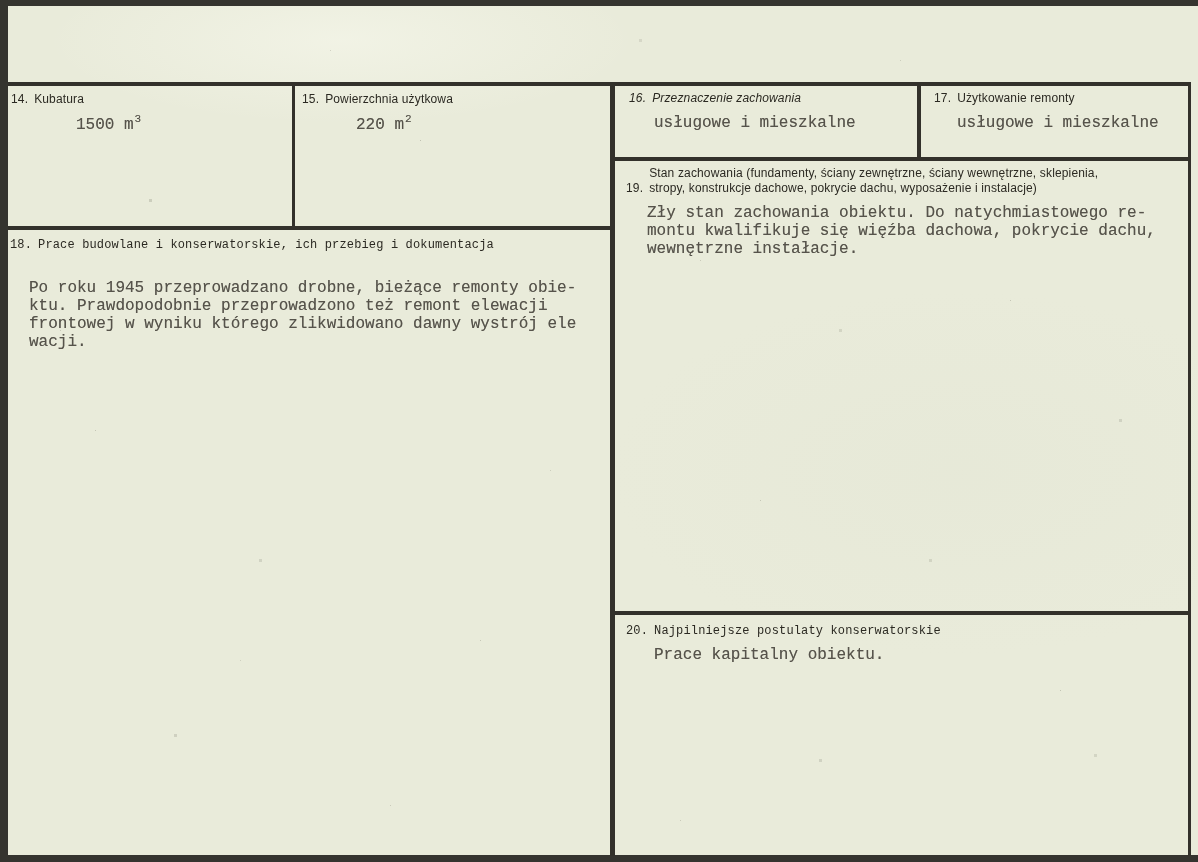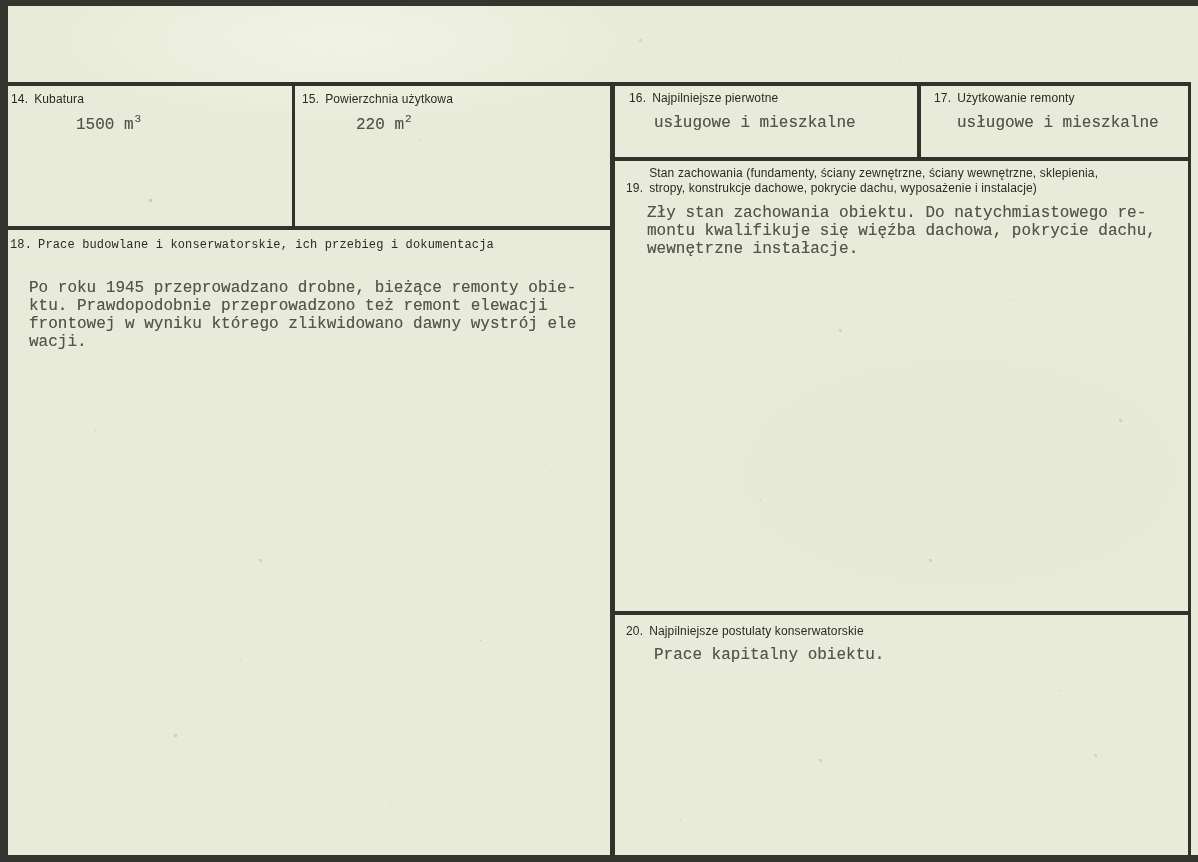--- a/index.html
+++ b/index.html
@@ -128,23 +128,23 @@
     <span class="txt">Kubatura</span>
   </div>
   <div class="abs tw" style="left:76px; top:116px;"><span>1500 m</span><span class="sup">3</span></div>
 
   <div class="abs lbl" style="left:302px; top:92px;">
     <span class="num">15.</span>
     <span class="txt">Powierzchnia użytkowa</span>
   </div>
   <div class="abs tw" style="left:356px; top:116px;"><span>220 m</span><span class="sup">2</span></div>
 
-  <div class="abs lbl" style="left:629px; top:91px;">
+  <div class="abs lbl" style="left:629px; top:91px;font-style:italic;">
     <span class="num">16.</span>
-    <span class="txt">Najpilniejsze pierwotne</span>
+    <span class="txt">Przeznaczenie zachowania</span>
   </div>
   <div class="abs tw" style="left:654px; top:114px;">usługowe i mieszkalne</div>
 
   <div class="abs lbl" style="left:934px; top:91px;">
     <span class="num">17.</span>
     <span class="txt">Użytkowanie remonty</span>
   </div>
   <div class="abs tw" style="left:957px; top:114px;">usługowe i mieszkalne</div>
 
   <div class="abs lbl" style="left:10px; top:238px; width:592px;font-family:Liberation Mono, monospace;">
@@ -158,19 +158,19 @@
 
   <div class="abs lbl" style="left:626px; top:166px; width:558px;align-items:flex-end;">
     <span class="num">19.</span>
     <span class="txt">Stan zachowania (fundamenty, ściany zewnętrzne, ściany wewnętrzne, sklepienia,
 stropy, konstrukcje dachowe, pokrycie dachu, wyposażenie i instalacje)</span>
   </div>
   <div class="abs tw" style="left:647px; top:204px;">Zły stan zachowania obiektu. Do natychmiastowego re-
 montu kwalifikuje się więźba dachowa, pokrycie dachu,
 wewnętrzne instałacje.</div>
 
-  <div class="abs lbl" style="left:626px; top:624px;">
+  <div class="abs lbl" style="left:626px; top:624px;font-family:Liberation Mono, monospace;">
     <span class="num">20.</span>
     <span class="txt">Najpilniejsze postulaty konserwatorskie</span>
   </div>
   <div class="abs tw" style="left:654px; top:646px;">Prace kapitalny obiektu.</div>
 
 </div>
 
 </body></html>

